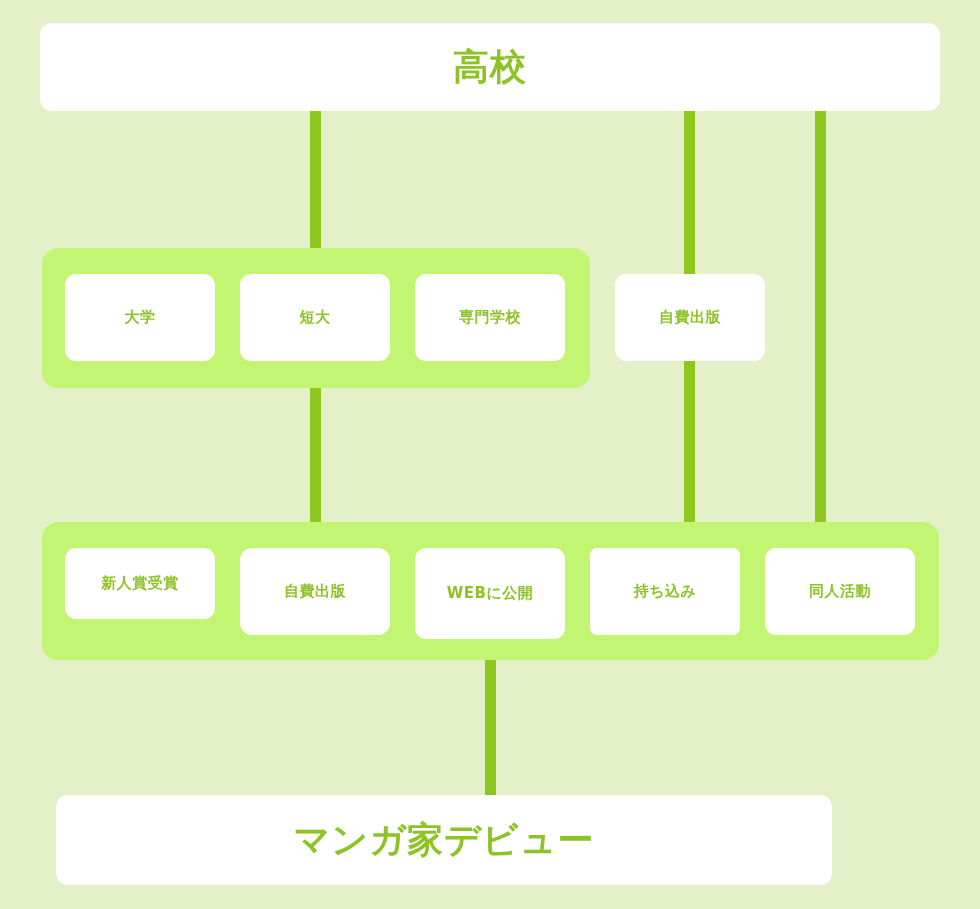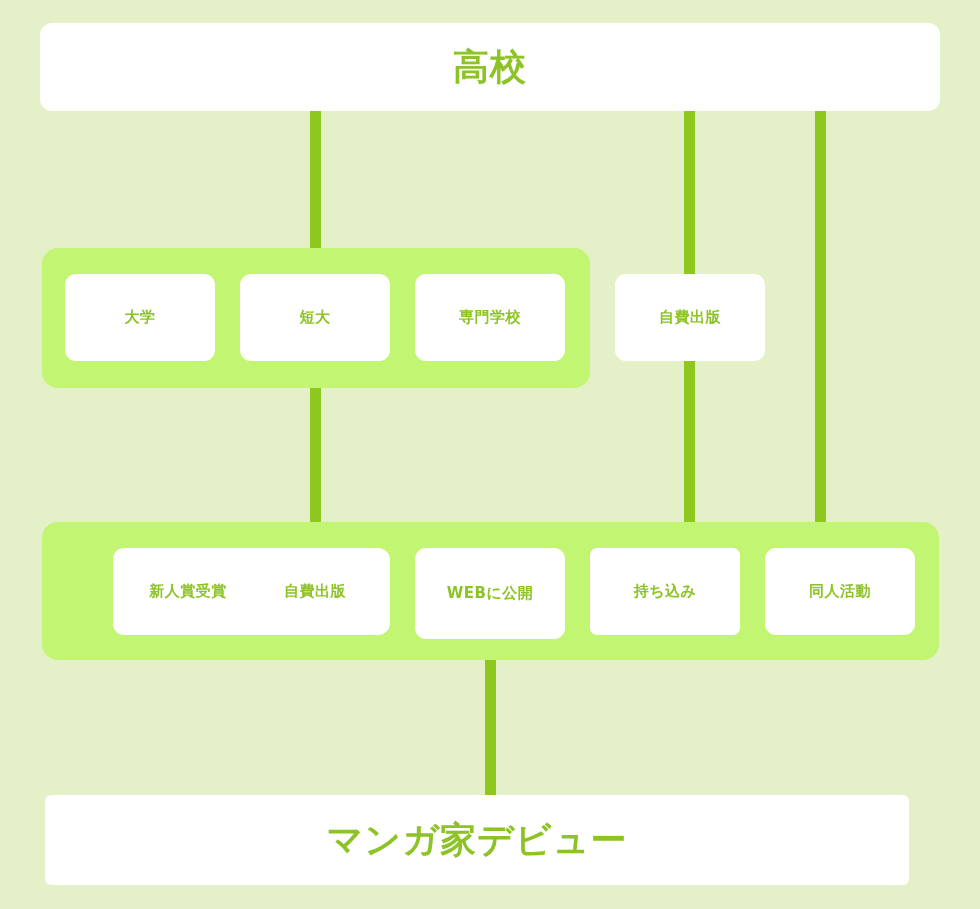--- a/index.html
+++ b/index.html
@@ -106,37 +106,37 @@
   <div class="node node-small" style="left:415px; top:274px; width:150px; height:87px;">
     <span>専門学校</span>
   </div>
 
   <div class="node node-small standalone" style="left:615px; top:274px; width:150px; height:87px;">
     <span>自費出版</span>
   </div>
 
   <div class="group-panel" style="left:42px; top:522px; width:897px; height:138px;"></div>
 
-  <div class="node node-small" style="left:65px; top:548px; width:150px; height:87px;margin-left:48px;">
+  <div class="node node-small" style="left:65px; top:548px; width:150px; height:71px;">
     <span>新人賞受賞</span>
   </div>
 
   <div class="node node-small" style="left:240px; top:548px; width:150px; height:87px;border-radius:12px;">
     <span>自費出版</span>
   </div>
 
   <div class="node node-small" style="left:415px; top:548px; width:150px; height:91px;">
     <span>WEBに公開</span>
   </div>
 
   <div class="node node-small" style="left:590px; top:548px; width:150px; height:87px;border-radius:7px;">
     <span>持ち込み</span>
   </div>
 
   <div class="node node-small" style="left:765px; top:548px; width:150px; height:87px;text-align:center;">
     <span>同人活動</span>
   </div>
 
-  <div class="node node-wide" style="left:45px; top:795px; width:864px; height:90px;border-radius:6px;">
+  <div class="node node-wide" style="left:56px; top:795px; width:776px; height:90px;">
     <span>マンガ家デビュー</span>
   </div>
 
 </div>
 
 </body></html>

